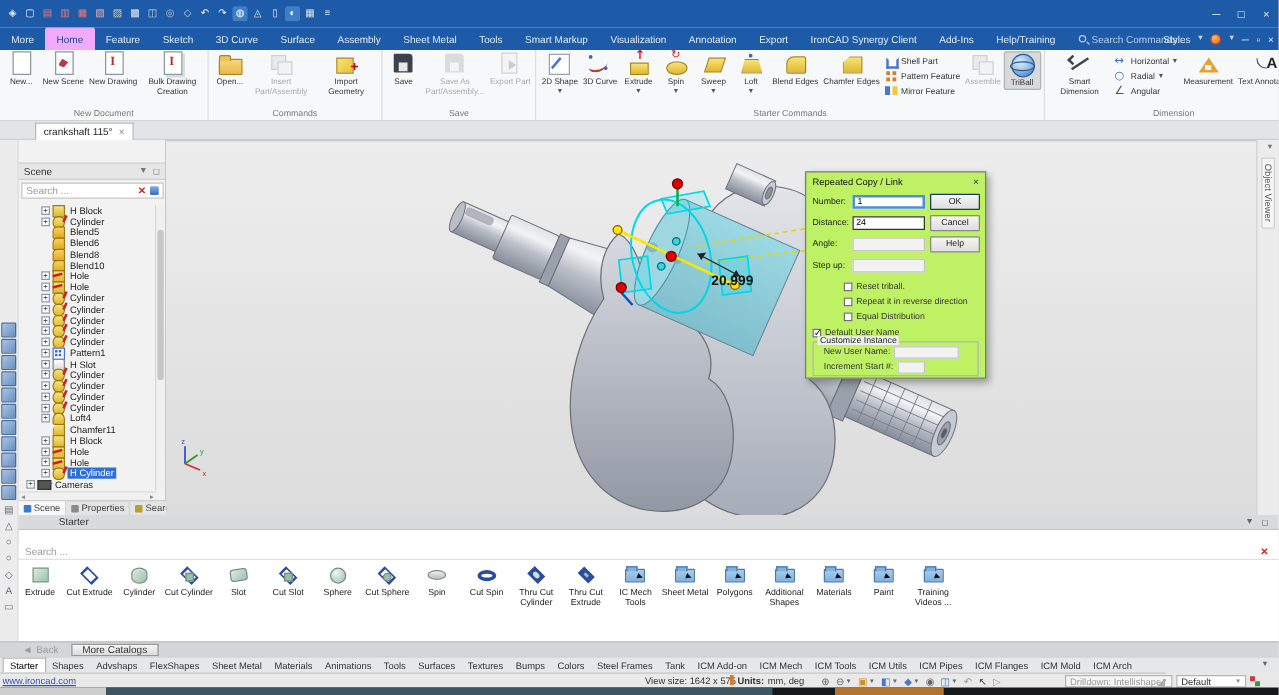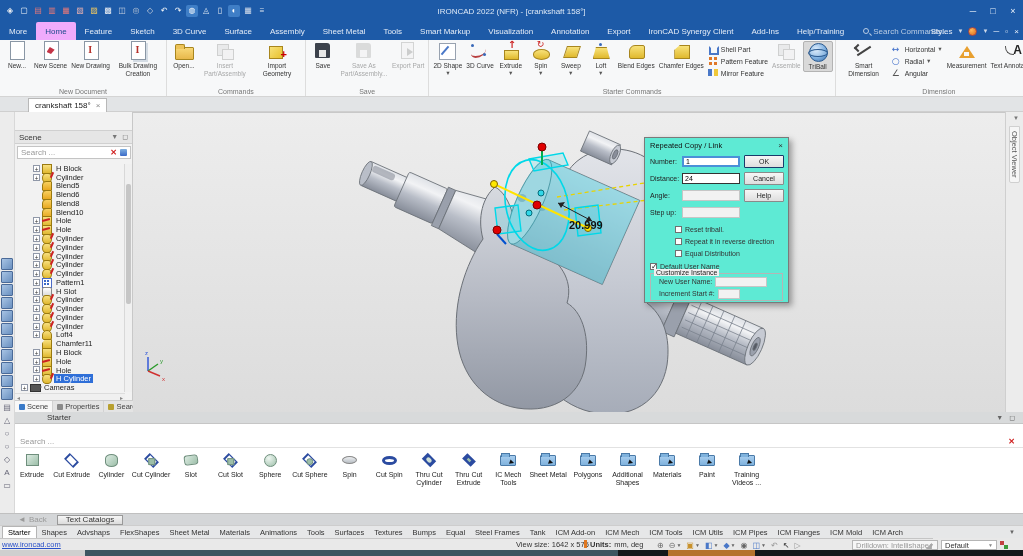--- a/index.html
+++ b/index.html
@@ -134,21 +134,21 @@
 
   
   .viewport{position:absolute;left:133px;top:112px;width:872px;height:300px;background:linear-gradient(#ededed,#dcdcdc);border-top:1px solid #c8c8c8;overflow:hidden}
   .dimlabel{position:absolute;left:436px;top:106px;font-size:11px;color:#111;font-weight:bold;z-index:5}
   
   .rightstrip{position:absolute;left:1005px;top:112px;width:18px;height:300px;background:#ececec;border-left:1px solid #cfcfcf}
   .objviewer{position:absolute;left:3px;top:14px;writing-mode:vertical-rl;font-size:7.5px;color:#555;background:#f6f6f6;border:1px solid #d0d0d0;padding:4px 0;border-radius:0 0 2px 2px}
   .rs-chev{position:absolute;right:4px;top:3px;font-size:6px;color:#777}
 
   
-  .dialog{position:absolute;left:644px;top:137px;width:145px;height:166px;background:#5eead4;border:1px solid #7a7a7a;box-shadow:3px 3px 6px rgba(0,0,0,.35);z-index:30;font-size:7px}
+  .dialog{position:absolute;left:644px;top:137px;width:145px;height:166px;background:#bef264;border:1px solid #7a7a7a;box-shadow:3px 3px 6px rgba(0,0,0,.35);z-index:30;font-size:7px}
   .dlg-title{position:absolute;left:0;top:0;width:100%;height:15px;display:flex;align-items:center;padding:0 5px;font-size:7.5px;color:#111}
   .dlg-x{margin-left:auto;font-size:8px;color:#333}
   .drow{position:absolute;left:5px;display:flex;align-items:center;height:12px}
   .dlab{width:32px;color:#222}
   .din{width:58px;height:11px;font:7px "Liberation Sans",sans-serif;padding:0 2px;background:#fff;border:1px solid #7a7a7a}
   .din.focus{border:2px solid #4a90d8}
   .din.dis{background:#f2f2f2;border:1px solid #c6c6c6}
   .dbtn{position:absolute;left:99px;width:40px;height:13px;background:linear-gradient(#f6f6f6,#dedede);border:1px solid #8a8a8a;font-size:7px;display:flex;align-items:center;justify-content:center;color:#222;border-radius:1px}
   .dbtn.default{border:1.5px solid #1a3a6a}
   .cbrow{position:absolute;display:flex;align-items:center;gap:3px;height:10px}
@@ -240,21 +240,20 @@
       <span class="qi" style="color: rgb(200, 208, 220);">◇</span>
       <span class="qi" style="color: rgb(240, 244, 248);">↶</span>
       <span class="qi" style="color: rgb(240, 244, 248);">↷</span>
       <span class="qi hl" style="color: rgb(255, 255, 255);">◍</span>
       <span class="qi" style="color: rgb(216, 228, 240);">◬</span>
       <span class="qi" style="color: rgb(232, 236, 242);">▯</span>
       <span class="qi hl" style="color: rgb(255, 255, 255);">◐</span>
       <span class="qi" style="color: rgb(216, 224, 236);">▦</span>
       <span class="qi" style="color: rgb(216, 224, 236);">≡</span>
     </div>
-  <div class="tb-title">IRONCAD 2022 (NFR) - [crankshaft 158°]</div>
   <div class="winctl" id="winctl">
       <span>─</span>
       <span>□</span>
       <span>×</span>
     </div>
 </div>
 
 <div class="menubar">
   <div id="menutabs" style="display:flex">
       <div class="mtab">More</div>
@@ -437,21 +436,21 @@
           <div class="ric textannot"></div>
           <div class="rlabel">Text Annotations</div>
         </div>
       </div>
       <div class="glabel">Dimension</div>
     </div>
   </div>
 
 <div class="docstrip">
   <div class="doctab">
-    <span>crankshaft 158°</span>
+    <span>crankshaft 115°</span>
     <span class="x">×</span>
   </div>
 </div>
 
 <div class="leftstrip" id="leftstrip">
     <div class="lsi cube" style="top: 146px;"></div>
     <div class="lsi cube" style="top: 159px;"></div>
     <div class="lsi cube" style="top: 172px;"></div>
     <div class="lsi cube" style="top: 185px;"></div>
     <div class="lsi cube" style="top: 198px;"></div>
@@ -940,35 +939,35 @@
           <span class="ci cfolder"></span>
         </div>
         <div class="clabel">Training Videos ...</div>
       </div>
     </div>
   <div class="cat-back">
     <span class="backbtn">
       <span>◄</span>
       <span>Back</span>
     </span>
-    <span class="morebtn">Text Catalogs</span>
+    <span class="morebtn">More Catalogs</span>
   </div>
   <div class="cat-tabs" id="cattabs">
       <div class="cattab active">Starter</div>
       <div class="cattab">Shapes</div>
       <div class="cattab">Advshaps</div>
       <div class="cattab">FlexShapes</div>
       <div class="cattab">Sheet Metal</div>
       <div class="cattab">Materials</div>
       <div class="cattab">Animations</div>
       <div class="cattab">Tools</div>
       <div class="cattab">Surfaces</div>
       <div class="cattab">Textures</div>
       <div class="cattab">Bumps</div>
-      <div class="cattab">Equal</div>
+      <div class="cattab">Colors</div>
       <div class="cattab">Steel Frames</div>
       <div class="cattab">Tank</div>
       <div class="cattab">ICM Add-on</div>
       <div class="cattab">ICM Mech</div>
       <div class="cattab">ICM Tools</div>
       <div class="cattab">ICM Utils</div>
       <div class="cattab">ICM Pipes</div>
       <div class="cattab">ICM Flanges</div>
       <div class="cattab">ICM Mold</div>
       <div class="cattab">ICM Arch</div>

